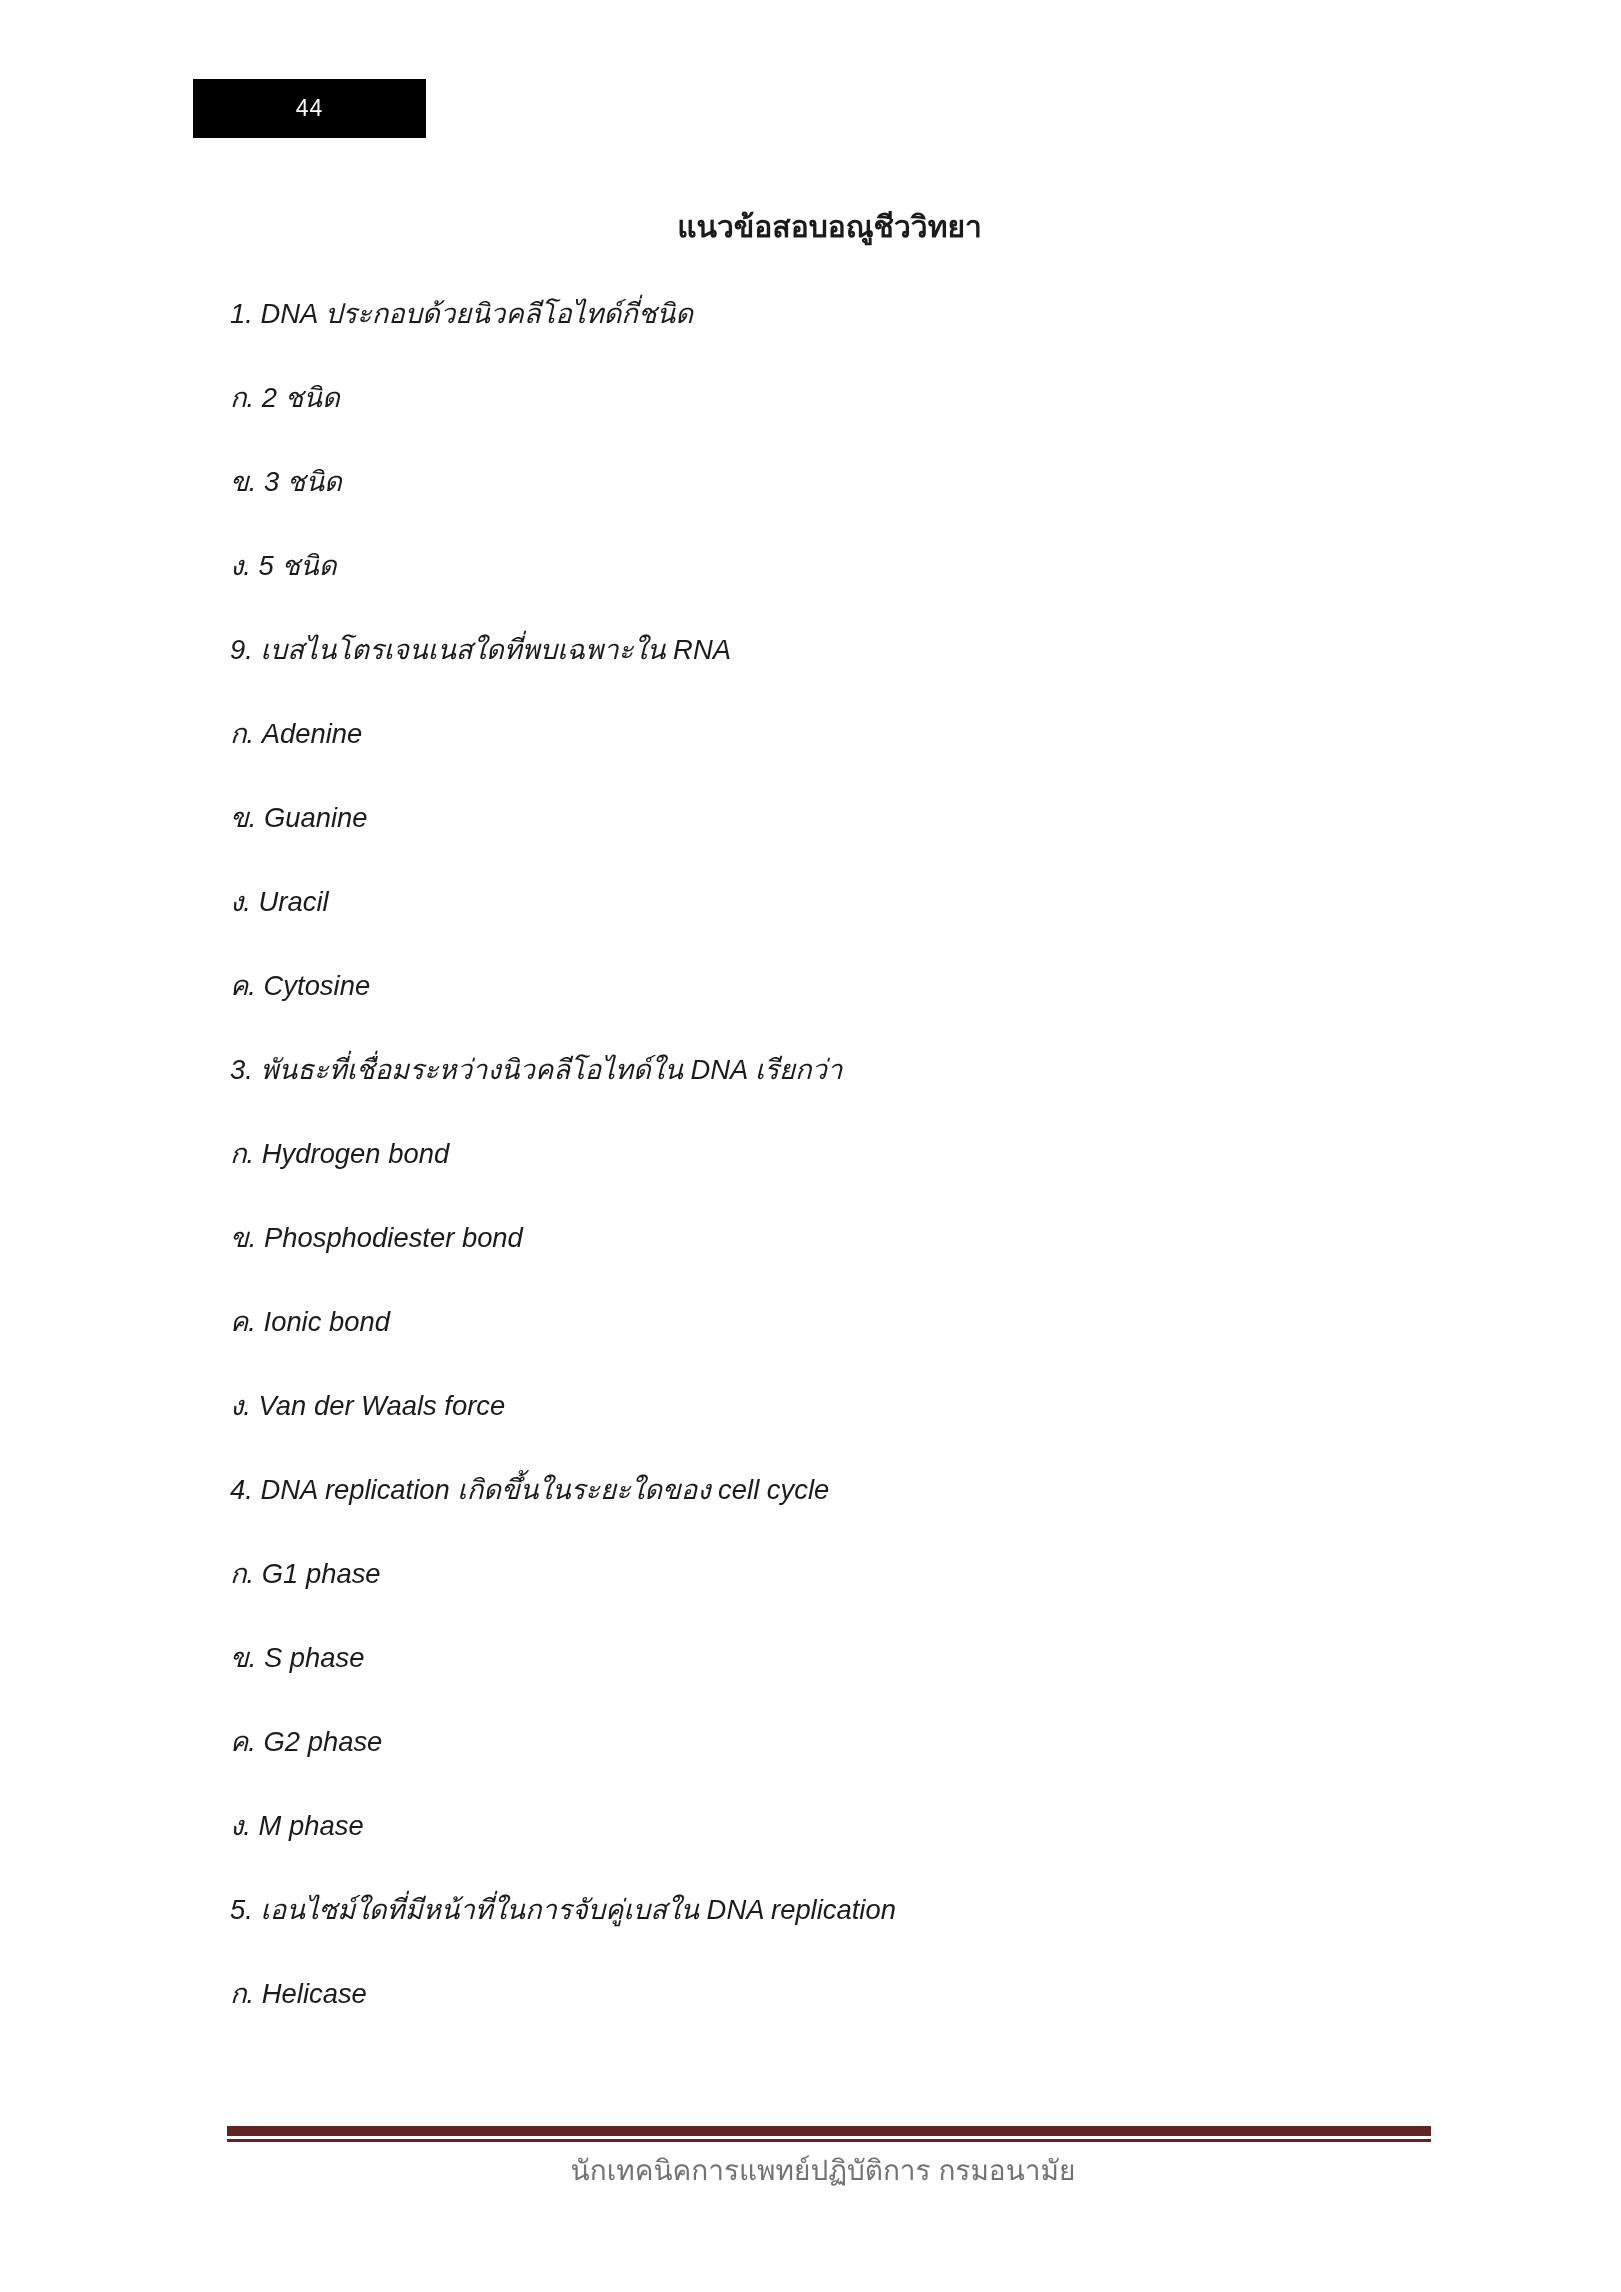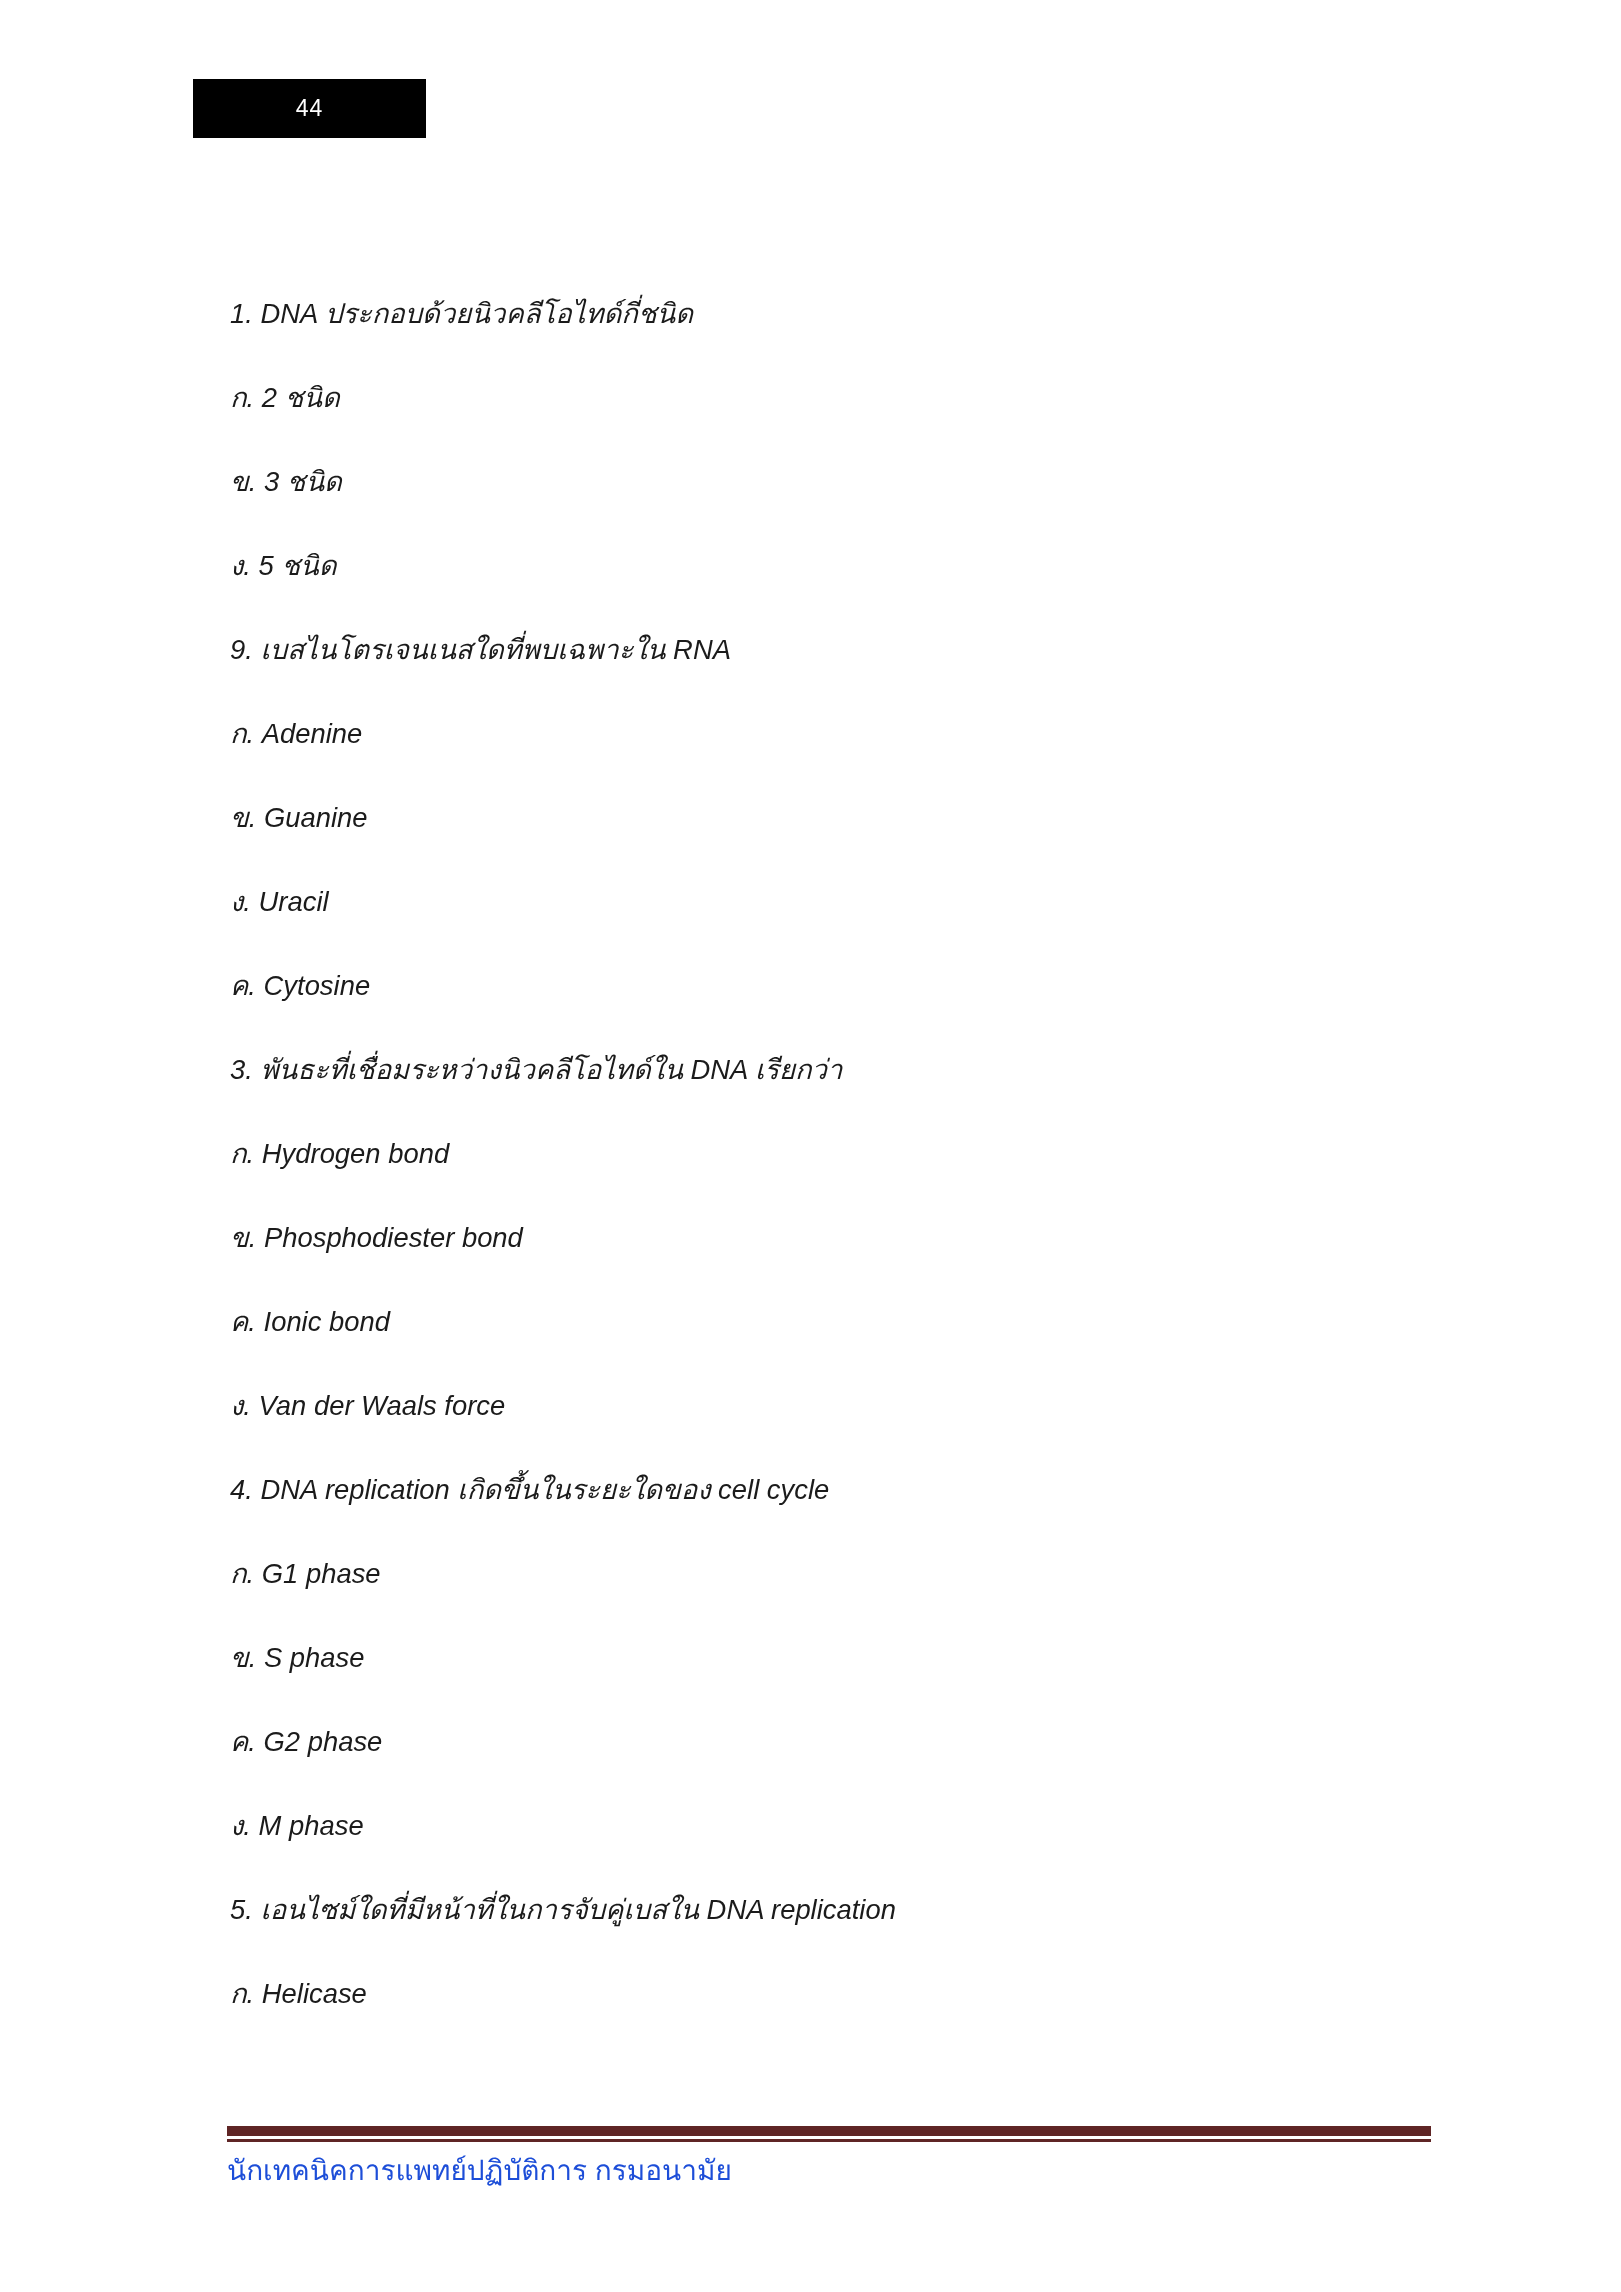--- a/index.html
+++ b/index.html
@@ -66,34 +66,35 @@
   }
   .footer-rule.thick { top: 2126px; height: 9.8px; }
   .footer-rule.thin  { top: 2139px; height: 2.9px; }
   .footer-text {
     position: absolute;
     left: 227px;
     top: 2148px;
     width: 1192px;
     height: 45px;
     line-height: 45px;
-    text-align: left;
+    text-align: center;
     font-size: 28px;
-    color: #1d4ed8;
+    color: #737373;
   }
 </style>
 </head>
 <body>
 
 <div class="page">
 
   <div class="page-number-box" style="background: rgb(0, 0, 0); color: rgb(255, 255, 255);">
     <span>44</span>
   </div>
 
+  <div class="doc-title">แนวข้อสอบอณูชีววิทยา</div>
 
   <div class="content">
       <div class="line question">1. DNA ประกอบด้วยนิวคลีโอไทด์กี่ชนิด</div>
       <div class="line choice">ก. 2 ชนิด</div>
       <div class="line choice">ข. 3 ชนิด</div>
       <div class="line choice">ง. 5 ชนิด</div>
       <div class="line question">9. เบสไนโตรเจนเนสใดที่พบเฉพาะใน RNA</div>
       <div class="line choice">ก. Adenine</div>
       <div class="line choice">ข. Guanine</div>
       <div class="line choice">ง. Uracil</div>

